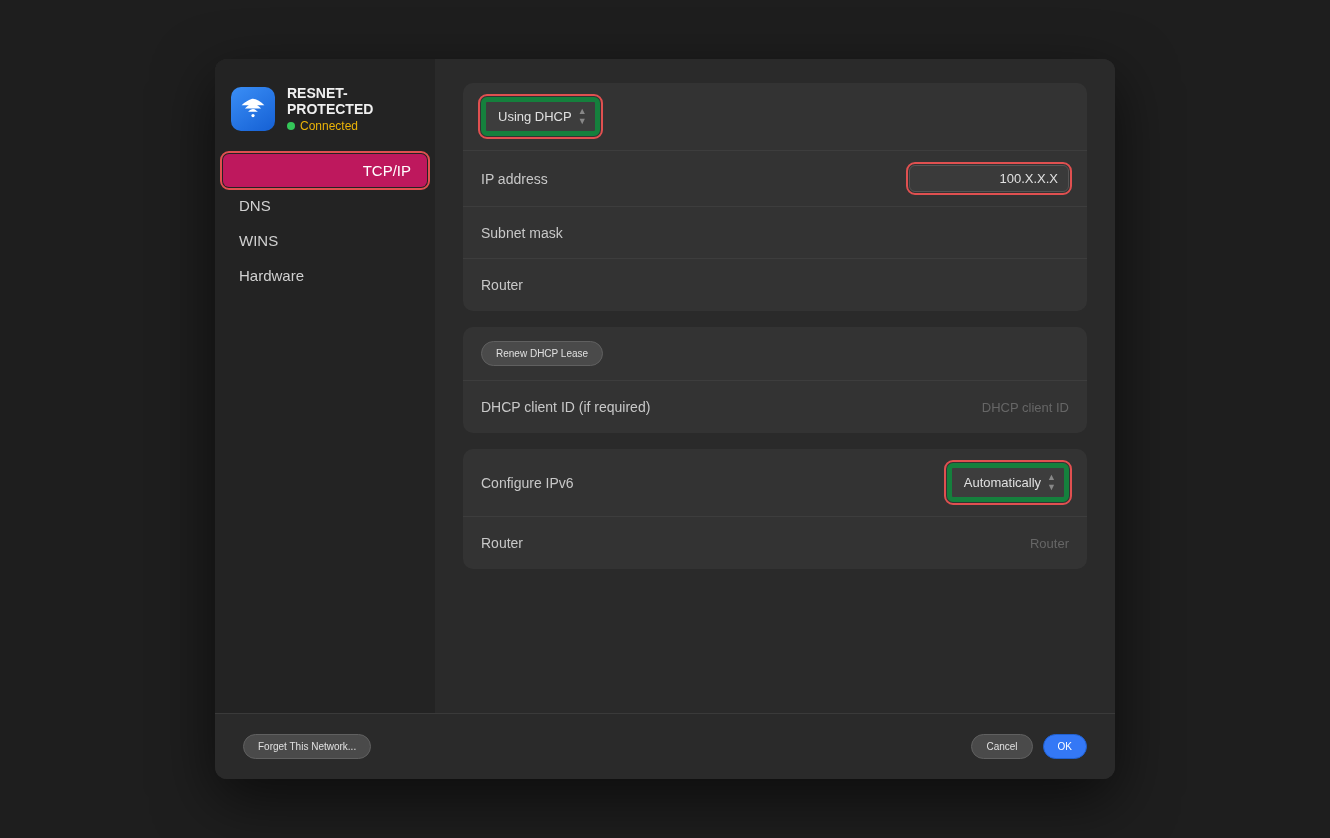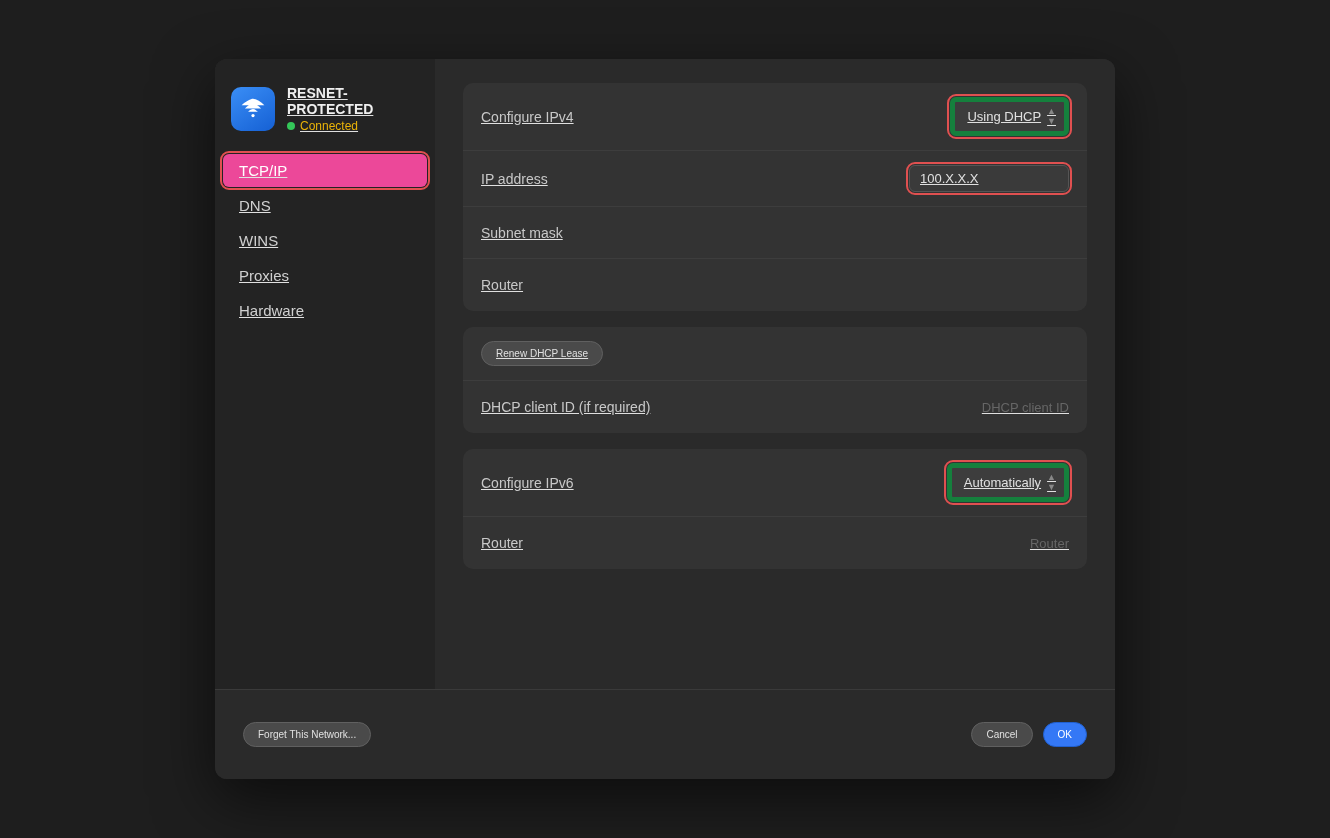--- a/index.html
+++ b/index.html
@@ -22,21 +22,20 @@
       min-height: 720px;
       display: flex;
       flex-direction: column;
       overflow: hidden;
       box-shadow: 0 20px 60px rgba(0,0,0,0.6);
     }
 
     .dialog-body {
       display: flex;
       flex: 1;
-      text-decoration: underline;
     }
 
     
     .sidebar {
       width: 220px;
       background: #232323;
       padding: 16px 0;
       display: flex;
       flex-direction: column;
     }
@@ -94,24 +93,25 @@
     .nav-item {
       padding: 8px 16px;
       font-size: 15px;
       color: #d0d0d0;
       cursor: pointer;
       border-radius: 6px;
       margin: 1px 8px;
     }
 
     .nav-item.active {
-      background: #ec4899;
+      background: #be185d;
       color: #ffffff;
       outline: 2px solid #e05050;
       outline-offset: 1px;
+      text-align: right;
     }
 
     
     .main-content {
       flex: 1;
       padding: 24px 28px;
       display: flex;
       flex-direction: column;
       gap: 16px;
       background: #2a2a2a;
@@ -177,20 +177,21 @@
 
     
     .input-box {
       background: #3a3a3a;
       border: 1px solid #555;
       border-radius: 6px;
       padding: 5px 10px;
       font-size: 13px;
       color: #e0e0e0;
       min-width: 160px;
+      text-align: right;
     }
 
     .input-box.highlighted {
       outline: 2px solid #e05050;
       outline-offset: 1px;
     }
 
     
     .btn {
       background: #4a4a4a;
@@ -207,21 +208,21 @@
       background: #3478f6;
       border-color: #2060d0;
       color: #fff;
     }
 
     
     .dialog-footer {
       display: flex;
       align-items: center;
       justify-content: space-between;
-      padding: 32px 28px;
+      padding: 20px 28px;
       border-top: 1px solid #3a3a3a;
       background: #2a2a2a;
     }
 
     .footer-right {
       display: flex;
       gap: 10px;
     }
 
     .placeholder-text {
@@ -257,32 +258,28 @@
       <div class="nav-item active">
         <span>TCP/IP</span>
       </div>
       <div class="nav-item">
         <span>DNS</span>
       </div>
       <div class="nav-item">
         <span>WINS</span>
       </div>
       <div class="nav-item">
-        <span>Proxies</span>
-      </div>
-      <div class="nav-item">
         <span>Hardware</span>
       </div>
     </div>
 
     <div class="main-content">
 
       <div class="section">
         <div class="field-row">
-          <span class="field-label">Configure IPv4</span>
           <div class="select-box highlighted">
             <span>Using DHCP</span>
             <div class="select-arrows">
               <span>▲</span>
               <span>▼</span>
             </div>
           </div>
         </div>
         <div class="field-row">
           <span class="field-label">IP address</span>

